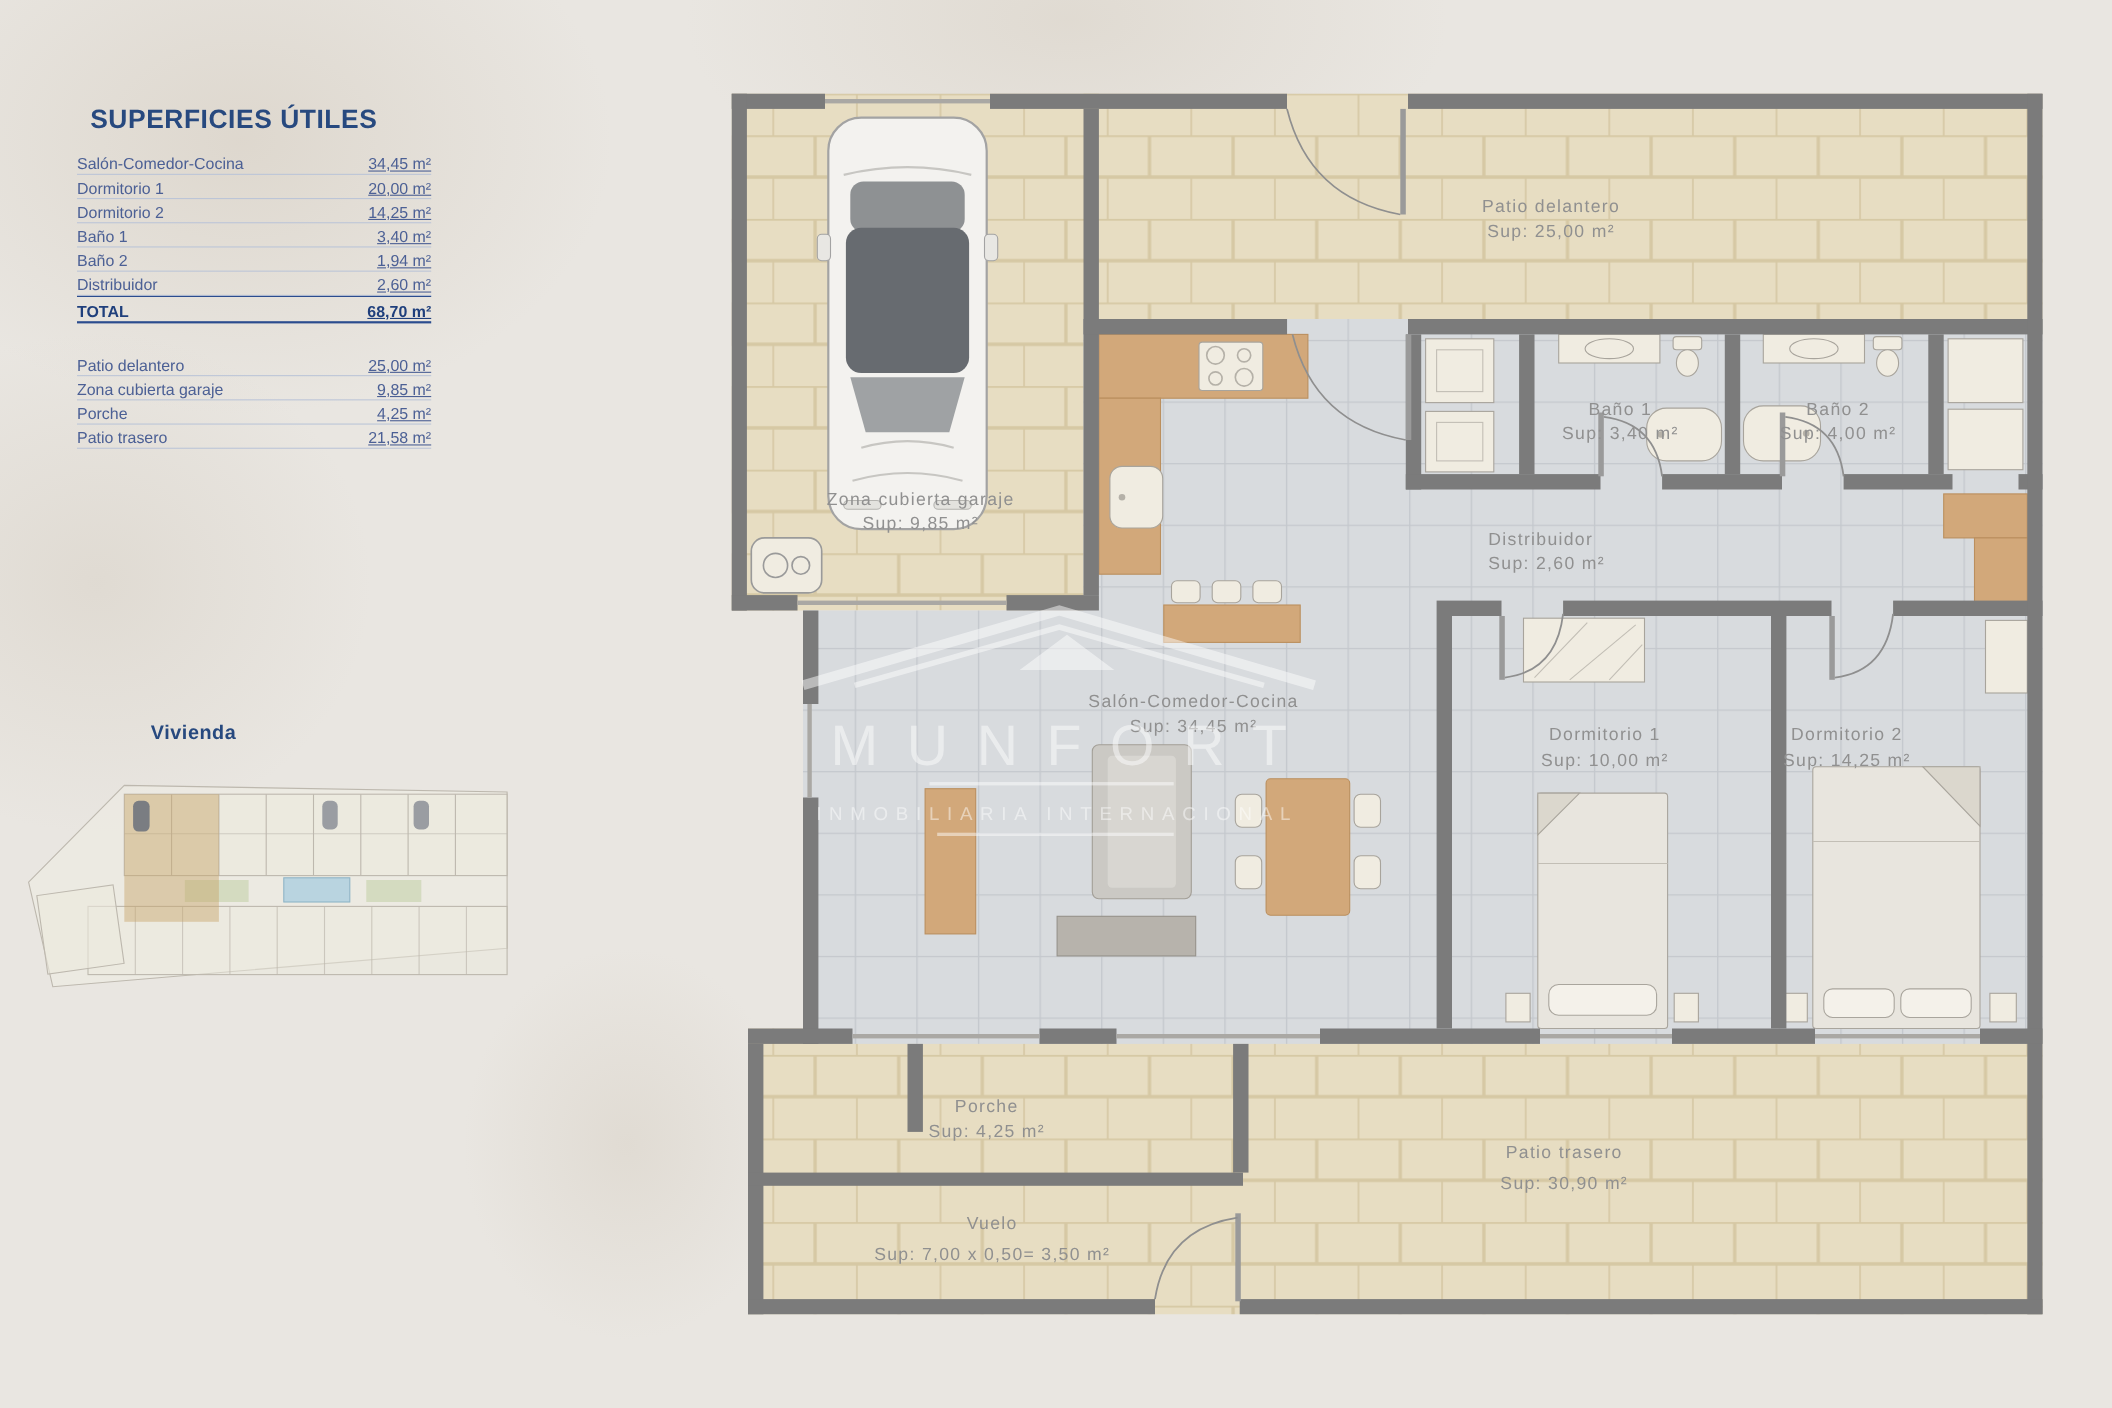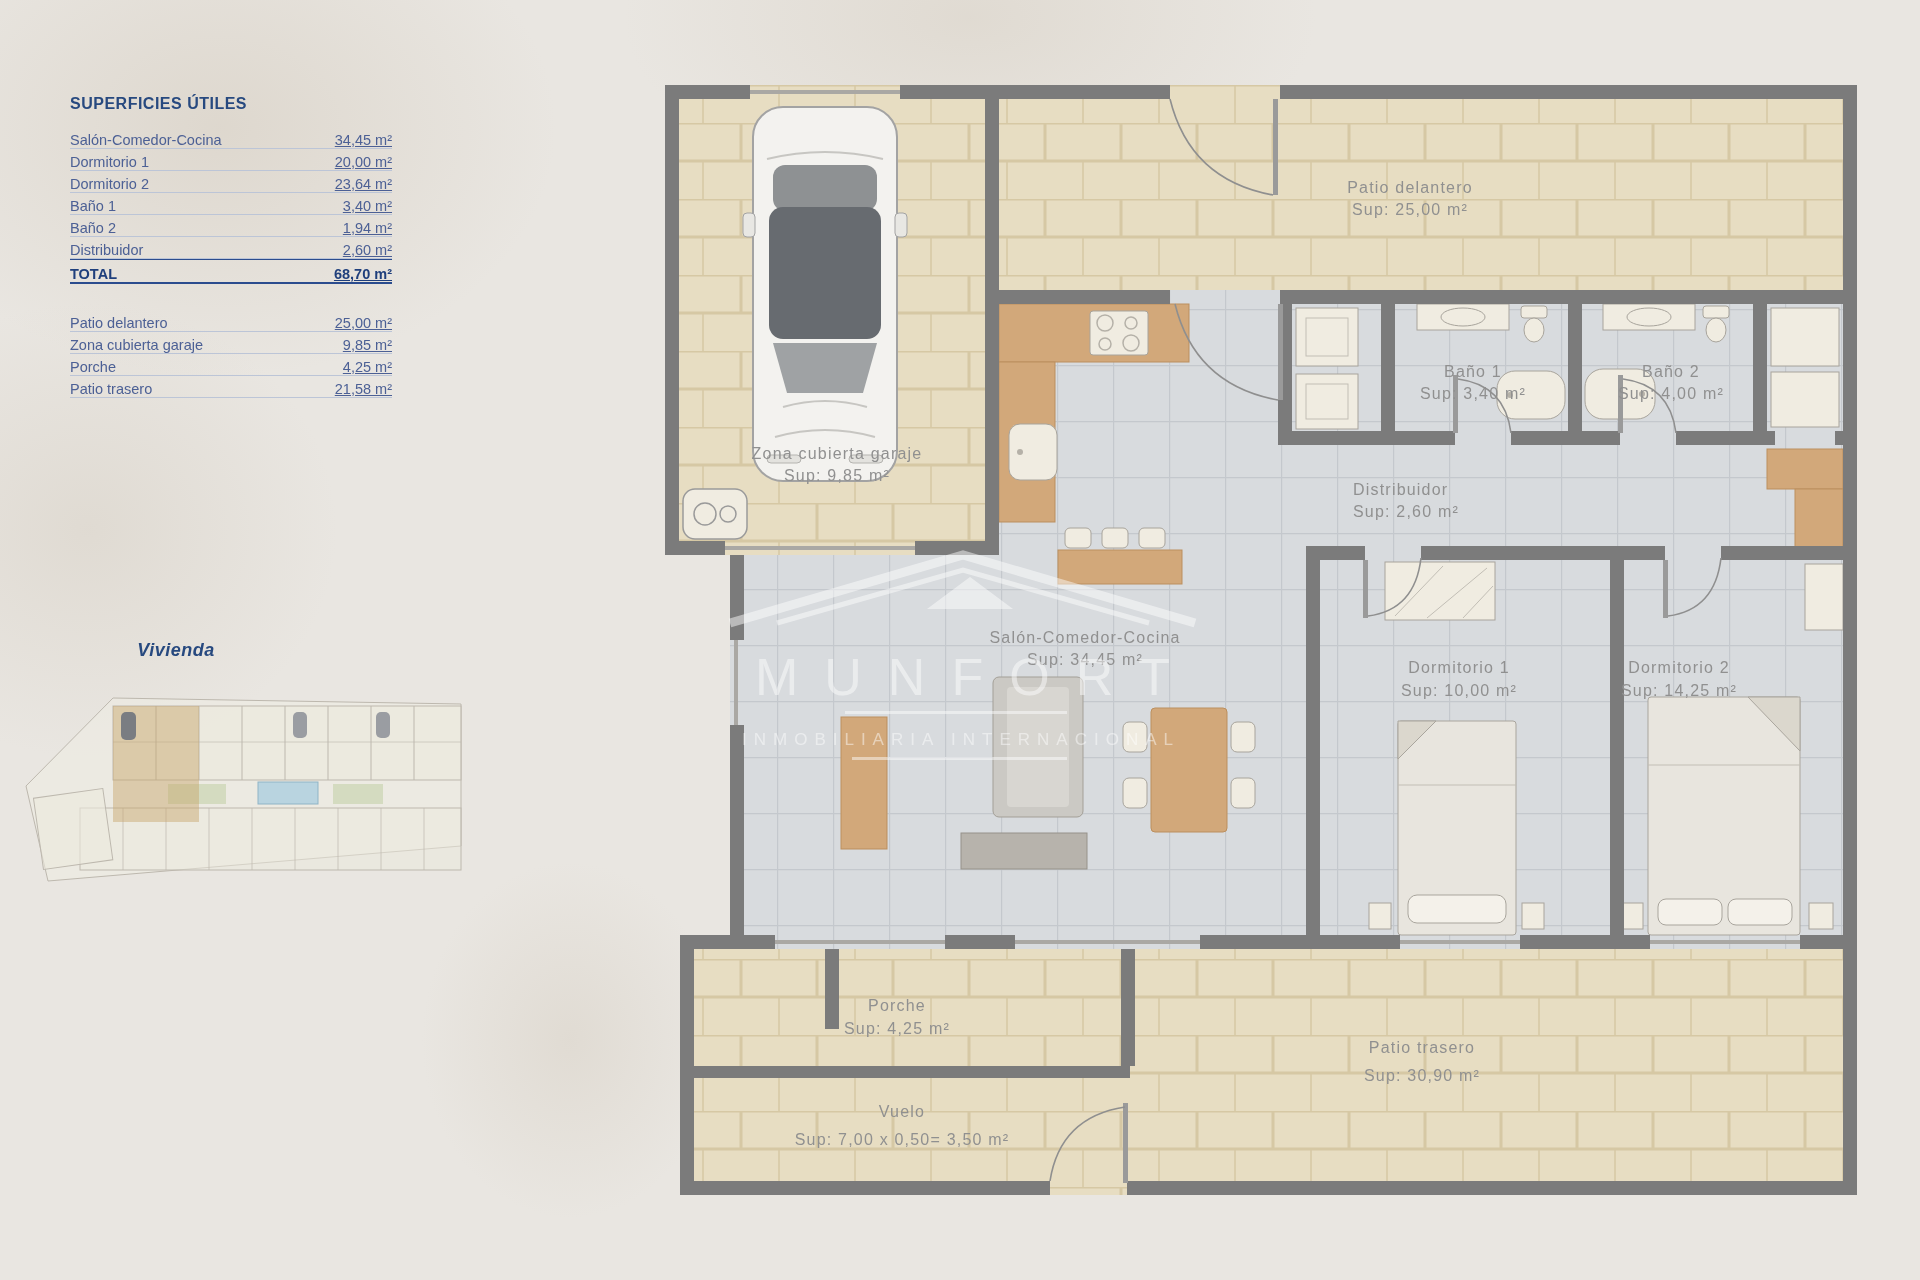--- a/index.html
+++ b/index.html
@@ -14,37 +14,37 @@
   #blotch2{left:620px;top:-60px;width:700px;height:260px;
     background:radial-gradient(ellipse at 50% 30%, rgba(210,201,187,.4), rgba(210,201,187,0) 70%);}
   #blotch3{left:-80px;top:300px;width:420px;height:460px;
     background:radial-gradient(ellipse at 40% 50%, rgba(206,197,183,.35), rgba(206,197,183,0) 70%);}
   #blotch4{left:420px;top:860px;width:300px;height:360px;
     background:radial-gradient(ellipse at 50% 50%, rgba(208,199,185,.35), rgba(208,199,185,0) 70%);}
 
   
   .surfaces{position:absolute;left:70px;top:95px;width:322px;color:#3f5490;}
   .surfaces h1{
-    margin:0 0 14px 0;font-size:16px;font-weight:700;color:#27497f;letter-spacing:.5px;
+    margin:0 0 14px 12px;font-size:24px;font-weight:700;color:#27497f;letter-spacing:.5px;
   }
   .srow{
     display:flex;justify-content:space-between;align-items:flex-end;
     height:21px;border-bottom:1px solid #bcc5d7;
     font-size:14.5px;color:#4c6095;
   }
   .srow .lbl{white-space:nowrap;}
   .srow .val{white-space:nowrap;text-decoration:underline;}
   .srow.total{
     font-weight:700;color:#1f3f7c;
     border-top:1.5px solid #2b4c8e;border-bottom:2px solid #2b4c8e;height:22px;gap:44px;
   }
   .tgap{height:26px;}
 
   
-  .siteplan{position:absolute;left:18px;top:640px;width:455px;height:245px;font-style:italic;}
+  .siteplan{position:absolute;left:18px;top:656px;width:455px;height:245px;}
   .siteplan .caption{
     position:absolute;left:78px;top:0;width:160px;text-align:center;
     font-size:18px;font-weight:700;color:#27497f;letter-spacing:.5px;
   }
   .siteplan svg{position:absolute;left:0;top:28px;}
 
   
   .plan{position:absolute;left:665px;top:85px;width:1192px;height:1110px;}
   .plan svg text{font-family:"Liberation Sans", sans-serif;}
   .room-label{fill:#909090;font-size:16px;letter-spacing:1.2px;}
@@ -65,21 +65,21 @@
   <div class="srow">
     <span class="lbl">Salón-Comedor-Cocina</span>
     <span class="val">34,45 m²</span>
   </div>
   <div class="srow">
     <span class="lbl">Dormitorio 1</span>
     <span class="val">20,00 m²</span>
   </div>
   <div class="srow">
     <span class="lbl">Dormitorio 2</span>
-    <span class="val">23,64 m²</span>
+    <span class="val">14,25 m²</span>
   </div>
   <div class="srow">
     <span class="lbl">Baño 1</span>
     <span class="val">3,40 m²</span>
   </div>
   <div class="srow">
     <span class="lbl">Baño 2</span>
     <span class="val">1,94 m²</span>
   </div>
   <div class="srow">

